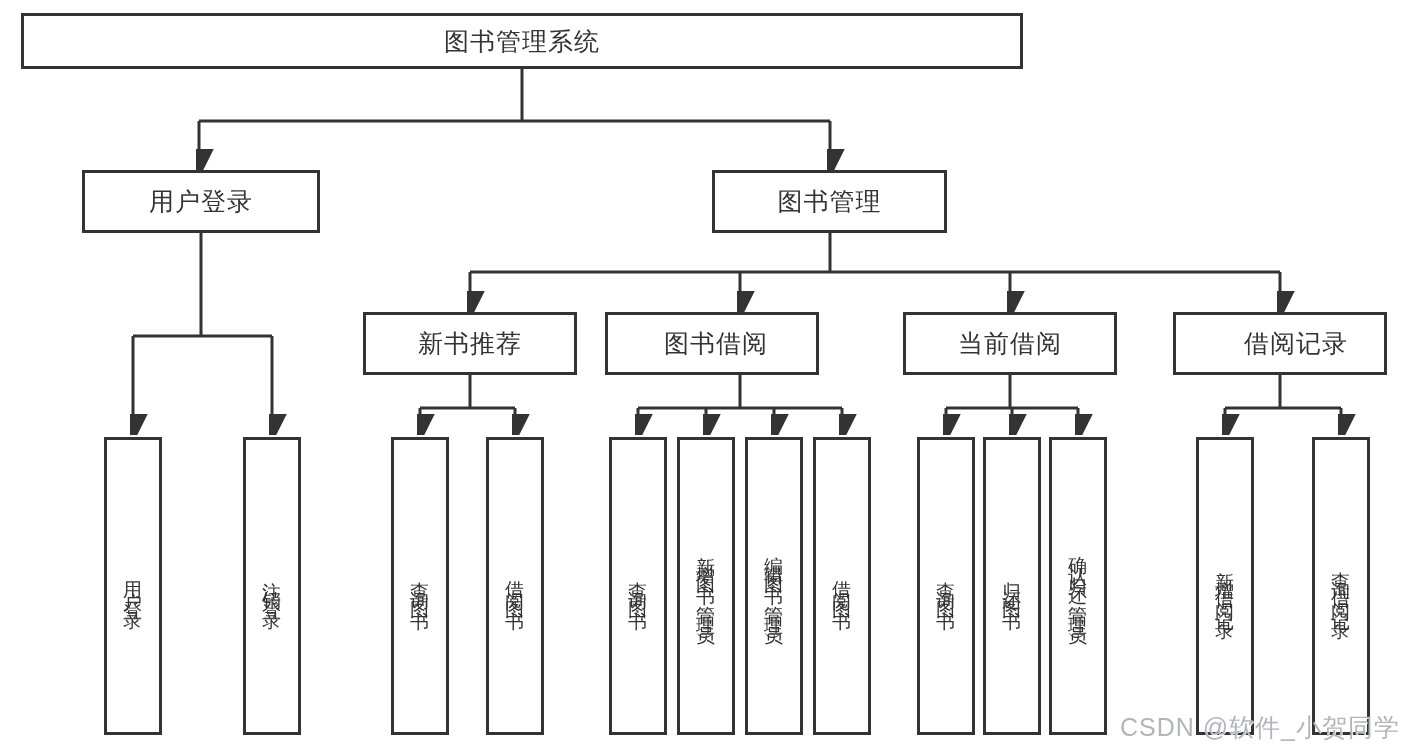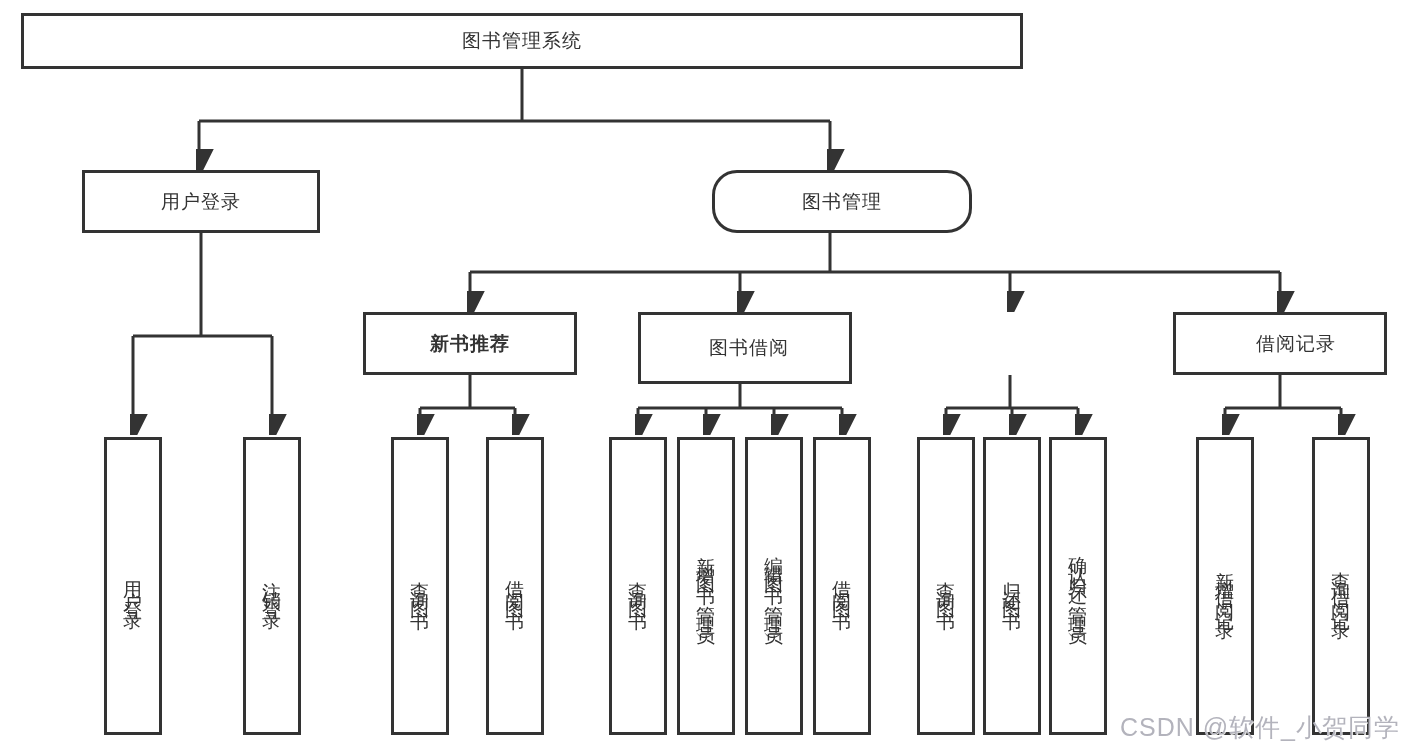--- a/index.html
+++ b/index.html
@@ -18,21 +18,21 @@
   }
   .connectors{position:absolute;left:0;top:0;width:1405px;height:747px;}
   .connectors path{stroke:var(--line);stroke-width:3;fill:none;}
   .box{
     position:absolute;
     box-sizing:border-box;
     border:3px solid var(--line);
     background:var(--box-bg);
     color:var(--text);
     display:flex;align-items:center;justify-content:center;
-    font-size:19px;letter-spacing:1px;
+    font-size:25px;letter-spacing:1px;
     text-align:left;
   }
   .vbox{
     position:absolute;
     box-sizing:border-box;
     border:3px solid var(--line);
     background:var(--box-bg);
     color:var(--text);
     width:58px;height:298px;top:437px;
     display:flex;align-items:center;justify-content:center;
@@ -93,24 +93,25 @@
     <path d="M1078,408 V415" marker-end="url(#arrow)"></path>
 
     <path d="M1280,375 V408 M1225,408 H1341"></path>
     <path d="M1225,408 V415" marker-end="url(#arrow)"></path>
     <path d="M1341,408 V415" marker-end="url(#arrow)"></path>
   </svg>
 
   <div class="box" style="left:21px;top:13px;width:1002px;height:56px;">图书管理系统</div>
 
   <div class="box" style="left:82px;top:170px;width:238px;height:63px;">用户登录</div>
-  <div class="box" style="left:712px;top:170px;width:260px;height:63px;border-radius:25px;">图书管理</div>
+  <div class="box" style="left:712px;top:170px;width:235px;height:63px;">图书管理</div>
 
-  <div class="box" style="left:363px;top:312px;width:214px;height:63px;font-weight:bold;">新书推荐</div>
-  <div class="box" style="left:638px;top:312px;width:214px;height:72px;padding-left:8px;">图书借阅</div>
+  <div class="box" style="left:363px;top:312px;width:214px;height:63px;">新书推荐</div>
+  <div class="box" style="left:605px;top:312px;width:214px;height:63px;padding-left:8px;">图书借阅</div>
+  <div class="box" style="left:903px;top:312px;width:214px;height:63px;">当前借阅</div>
   <div class="box" style="left:1173px;top:312px;width:214px;height:63px;padding-left:32px;">借阅记录</div>
 
   <div class="vbox" style="left:104px;">用户登录</div>
   <div class="vbox" style="left:243px;">注销登录</div>
 
   <div class="vbox" style="left:391px;">查询图书</div>
   <div class="vbox" style="left:486px;">借阅图书</div>
 
   <div class="vbox" style="left:609px;">查询图书</div>
   <div class="vbox" style="left:677px;">新增图书（管理员）</div>

